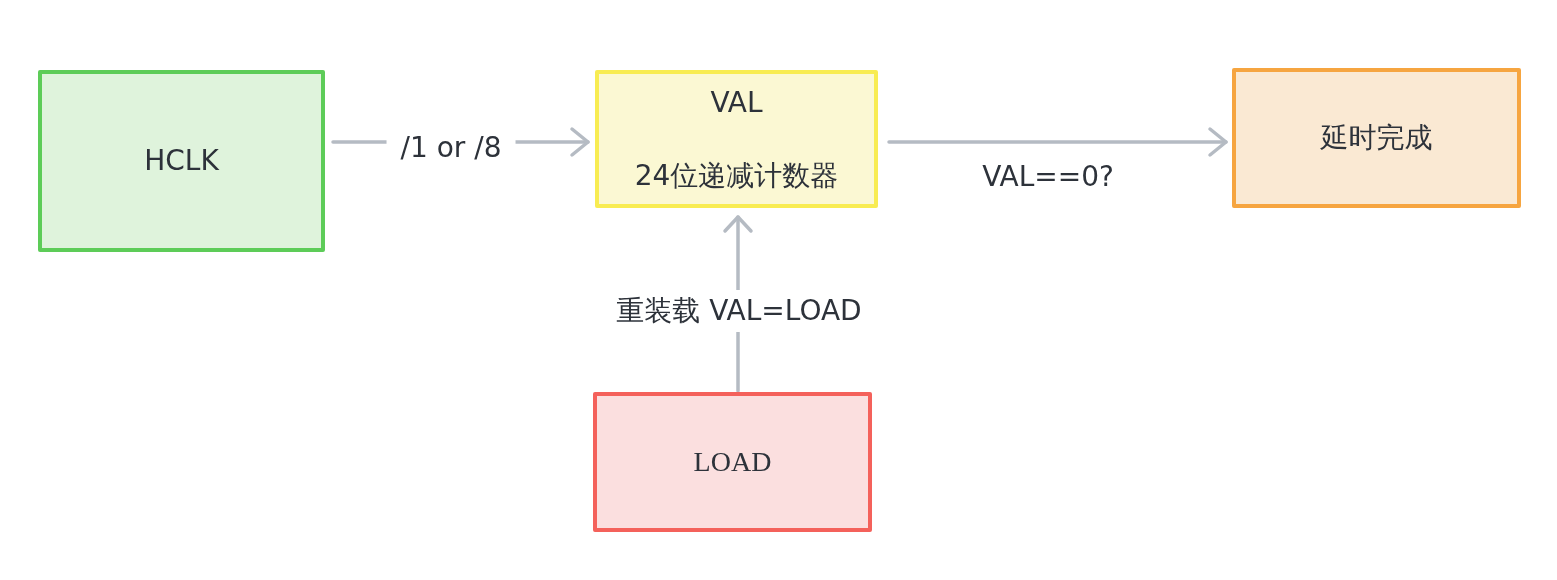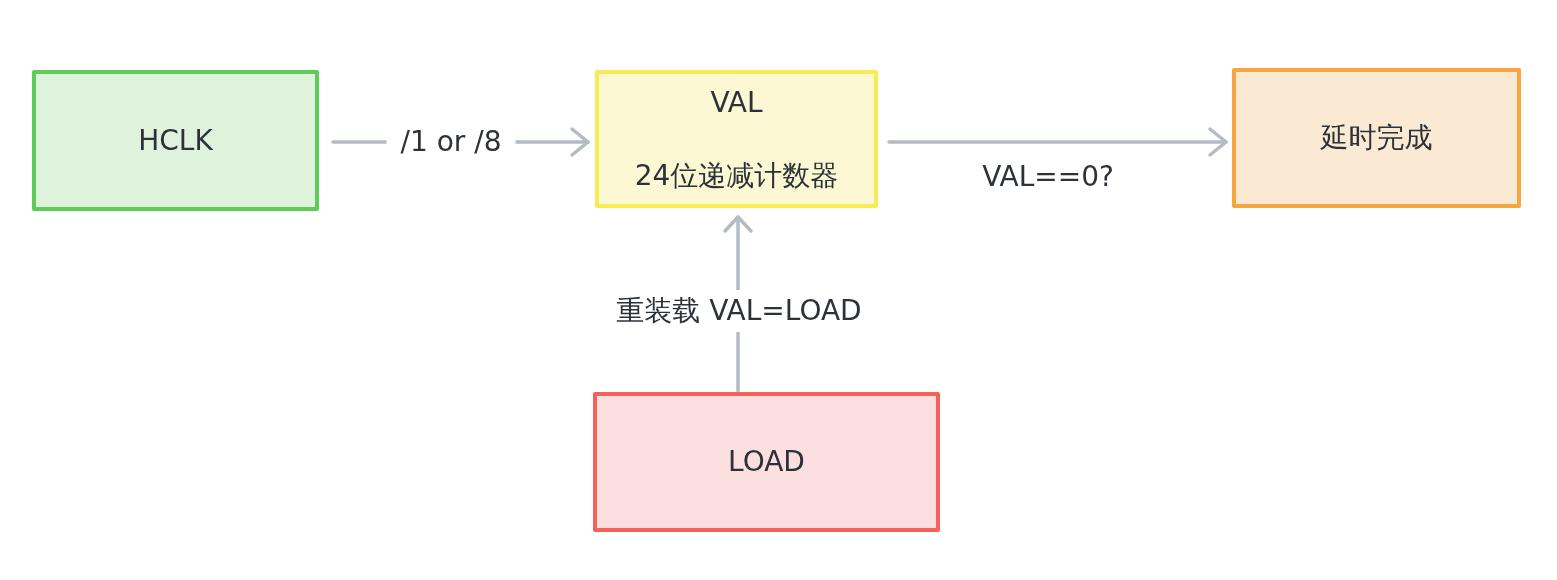--- a/index.html
+++ b/index.html
@@ -32,35 +32,35 @@
     align-items: center;
     justify-content: center;
     text-align: center;
     border: 4px solid #cccccc;
     border-radius: 2px;
     font-size: 28px;
     line-height: 40px;
     z-index: 2;
     white-space: nowrap;
   }
-  .node-hclk   { left: 32px;   top: 70px;  width: 287px; height: 141px; }
+  .node-hclk   { left: 38px;   top: 70px;  width: 287px; height: 182px; }
   .node-val    { left: 595px;  top: 70px;  width: 283px; height: 138px; gap: 33px; }
   .node-done   { left: 1232px; top: 68px;  width: 289px; height: 140px; }
-  .node-load   { left: 593px;  top: 392px; width: 347px; height: 140px; }
+  .node-load   { left: 593px;  top: 392px; width: 279px; height: 140px; font-family: Liberation Serif, serif; }
   .edge-label {
     position: absolute;
     transform: translate(-50%, -50%);
     background: #ffffff;
     padding: 4px 14px;
     font-size: 28px;
     line-height: 34px;
     z-index: 3;
     white-space: nowrap;
   }
-  .label-divider { left: 451px;  top: 142px; }
+  .label-divider { left: 451px;  top: 148px; }
   .label-zero    { left: 1048px; top: 158px; margin-top: 19px; }
   .label-reload  { left: 739px;  top: 311px; text-align: right; }
 </style>
 </head>
 <body>
 
 <div class="canvas">
 
   <svg class="arrow-layer" viewBox="0 0 1557 580" xmlns="http://www.w3.org/2000/svg">
     <g fill="none" stroke-width="3.5" stroke-linecap="round" stroke-linejoin="round" style="stroke: rgb(181, 187, 195);">

